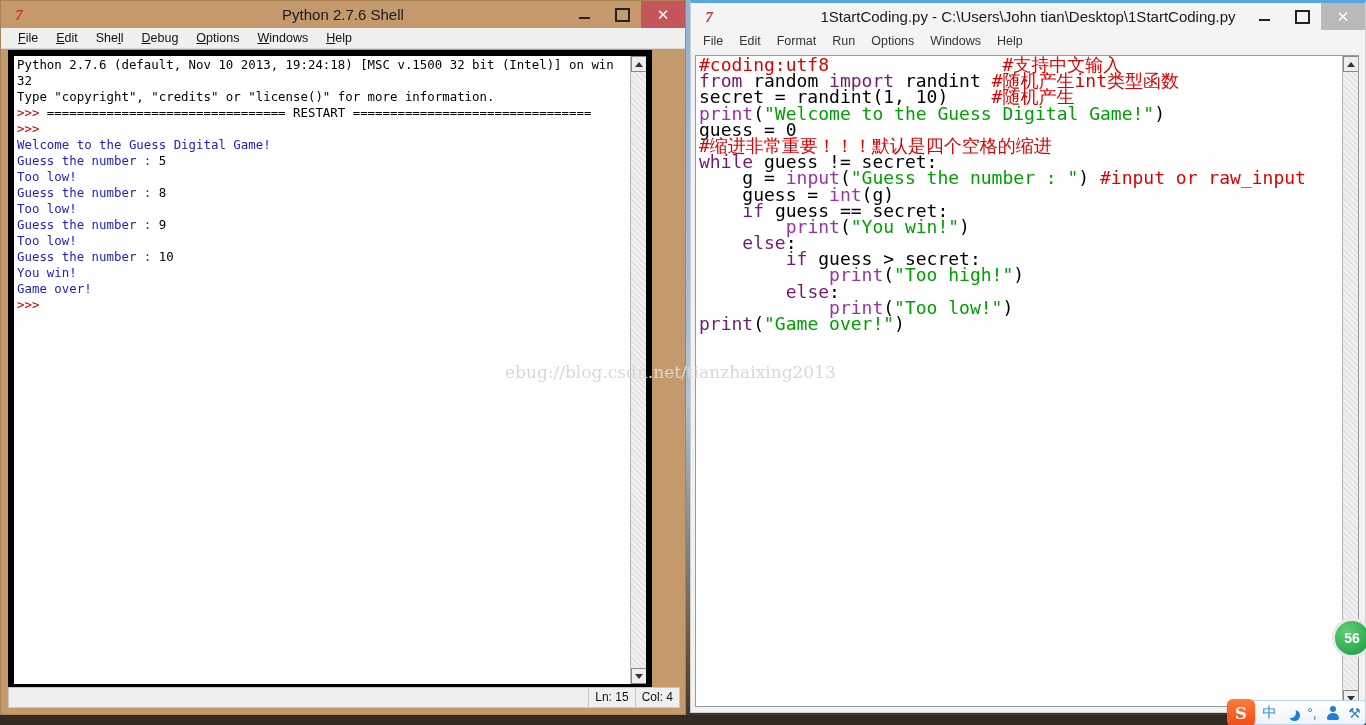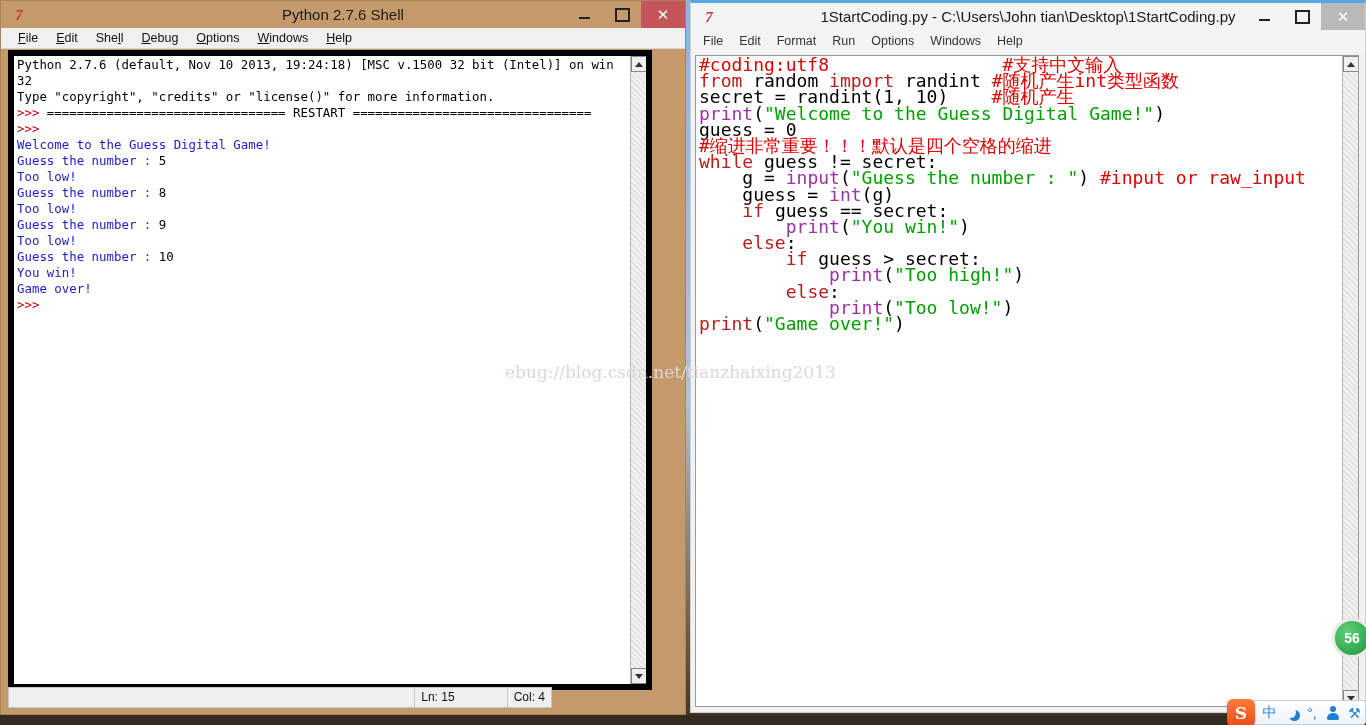--- a/index.html
+++ b/index.html
@@ -114,25 +114,25 @@
     box-sizing: border-box;
     display: flex; align-items: center; justify-content: center;
   }
   .sb-arrow.bottom { position: absolute; bottom: 0; left: 0; }
   .tri-up { width: 0; height: 0; border-left: 4px solid transparent; border-right: 4px solid transparent; border-bottom: 5px solid #333; }
   .tri-dn { width: 0; height: 0; border-left: 4px solid transparent; border-right: 4px solid transparent; border-top: 5px solid #333; }
 
   #shell-statusbar {
     position: absolute;
     left: 7px; bottom: 6px;
-    width: 544px; height: 21px;
+    width: 672px; height: 21px;
     background: #efefef;
     border: 1px solid #c6c6c6;
     box-sizing: border-box;
-    display: flex; justify-content: flex-end; align-items: center; gap: 46px;
+    display: flex; justify-content: flex-end; align-items: center;
   }
   .status-cell {
     font-size: 12px; color: #111;
     padding: 0 6px;
     height: 19px; line-height: 19px;
     border-left: 1px solid #c6c6c6;
   }
 
   
   #editor-window {
@@ -179,21 +179,21 @@
     position: absolute;
     left: 3px; top: 1px;
     width: 630px;
     font-family: "DejaVu Sans Mono","Liberation Mono", monospace;
     font-size: 18px;
     line-height: 16.2px;
     white-space: pre;
     color: #000;
   }
   .cl { display: block; height: 16.2px; }
-  .k-kw   { color: #b91c1c; }          
+  .k-kw   { color: #701a75; }          
   .k-bi   { color: #9b30a8; }          
   .k-str  { color: #00a000; }          
   .k-cm   { color: #dd0000; }          
   .k-pl   { color: #000000; margin-top: 13px; }          
 
   
   #watermark {
     position: absolute;
     left: 505px; top: 362px;
     font-family: "DejaVu Serif","Liberation Serif", serif;

